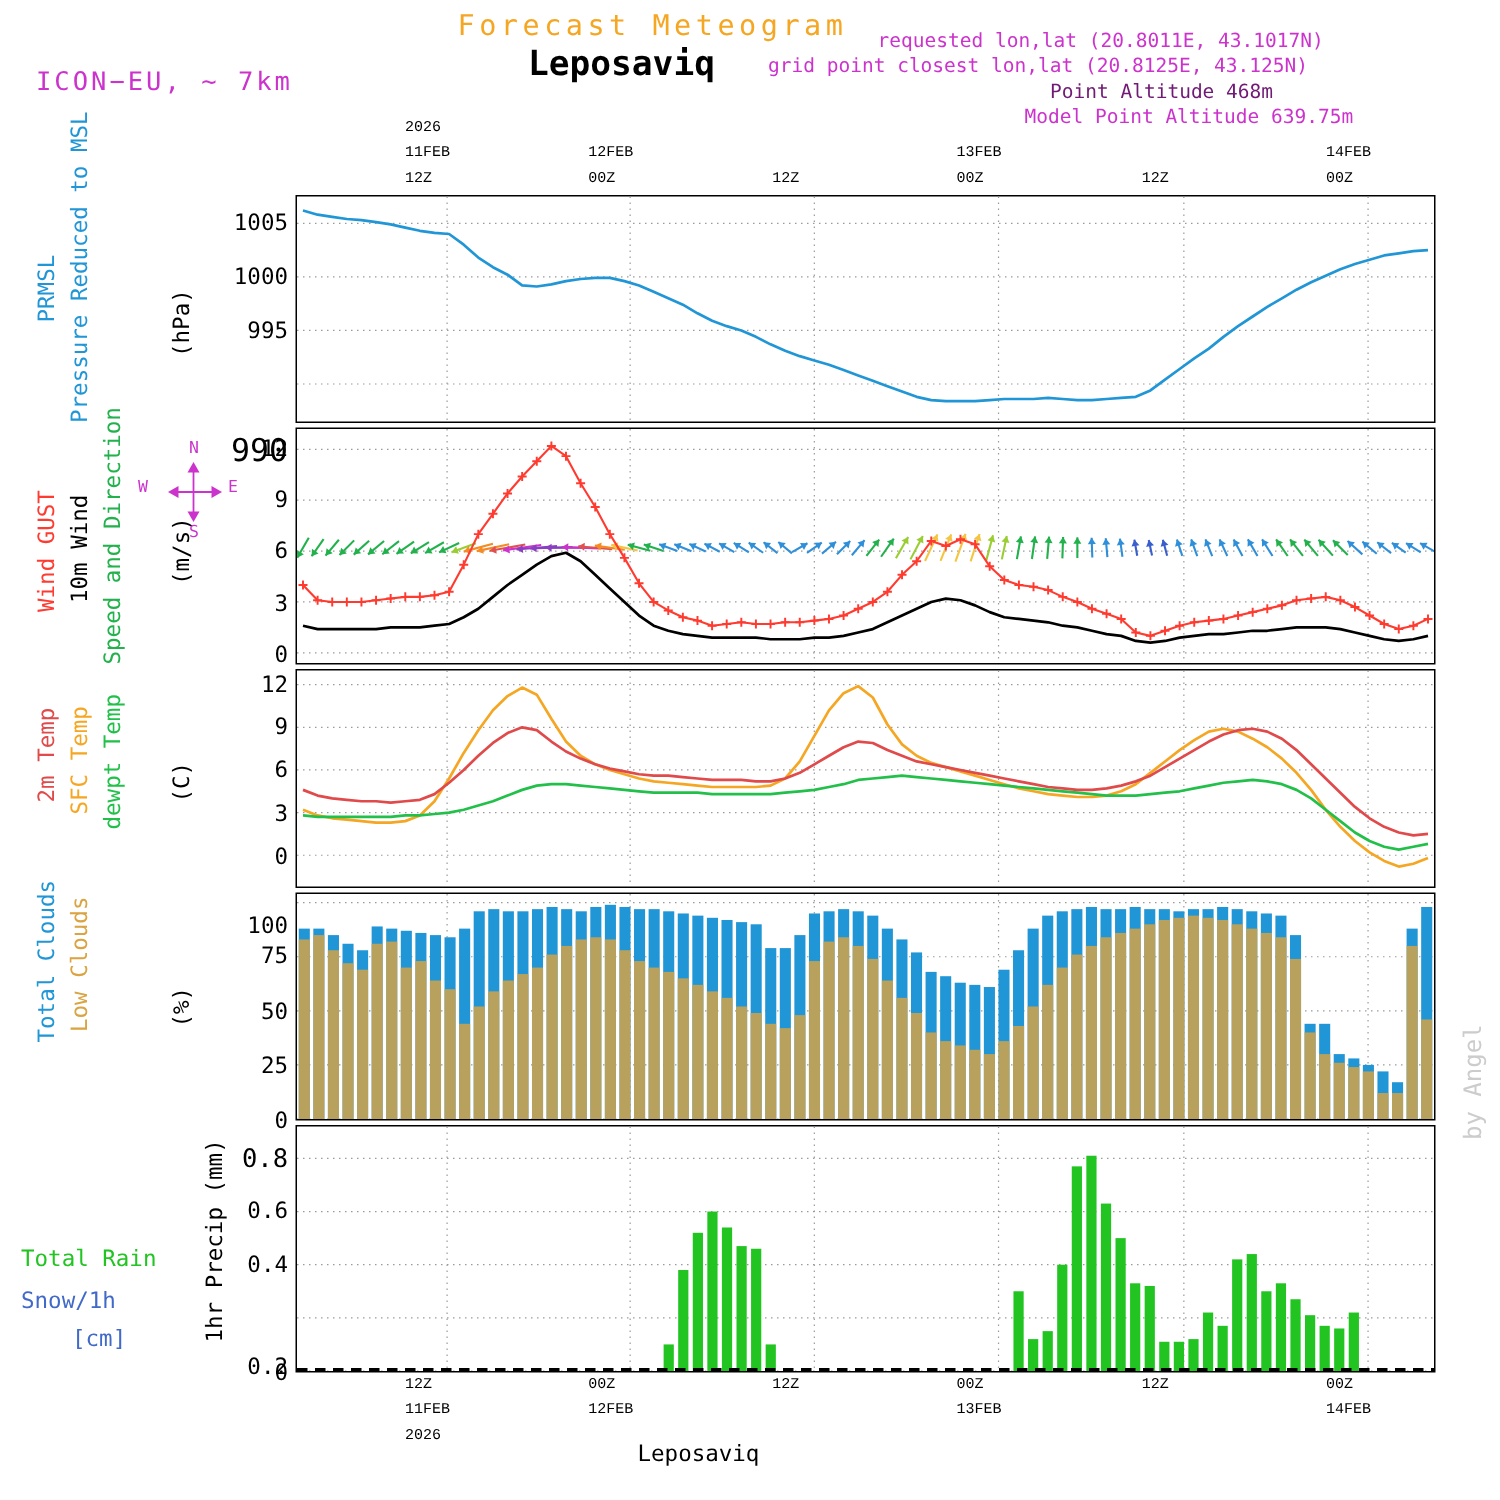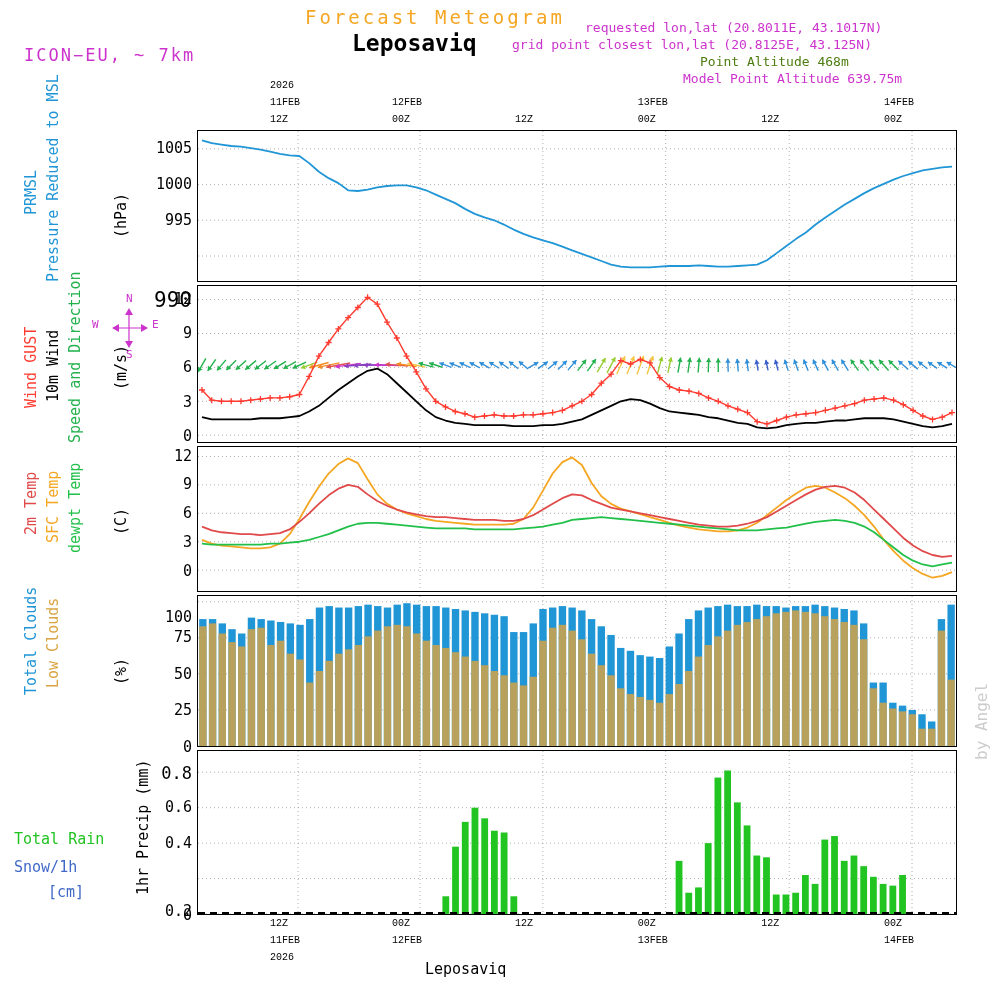--- a/index.html
+++ b/index.html
@@ -15,21 +15,21 @@
 <body>
 
 <div class="abs mono" style="left:305px;top:6px;font-size:19px;letter-spacing:3px;color:#f5a623;">Forecast Meteogram</div>
 
 <div class="abs mono" style="left:352px;top:30px;font-size:23px;font-weight:bold;color:#000;">Leposaviq</div>
 
 <div class="abs mono" style="left:24px;top:45px;font-size:17px;letter-spacing:2px;color:#cc33cc;text-align:right;">ICON−EU, ~ 7km</div>
 
 <div class="abs mono" style="left:585px;top:20px;font-size:13px;color:#cc33cc;">requested lon,lat (20.8011E, 43.1017N)</div>
 <div class="abs mono" style="left:512px;top:37px;font-size:13px;color:#cc33cc;">grid point closest lon,lat (20.8125E, 43.125N)</div>
-<div class="abs mono" style="left:700px;top:54px;font-size:13px;color:#4d7c0f;">Point Altitude 468m</div>
+<div class="abs mono" style="left:700px;top:54px;font-size:13px;color:#701a75;">Point Altitude 468m</div>
 <div class="abs mono" style="left:683px;top:71px;font-size:13px;color:#cc33cc;">Model Point Altitude 639.75m</div>
 
 <div class="abs mono rot" style="left:972px;top:760px;font-size:16px;color:#cccccc;">by Angel</div>
 
 <div id="top-axis">
     <div class="xlabel" style="left: 270.056px; top: 80px;">2026</div>
     <div class="xlabel" style="left: 270.056px; top: 97px;">11FEB</div>
     <div class="xlabel" style="left: 270.056px; top: 114px;">12Z</div>
     <div class="xlabel" style="left: 392.094px; top: 97px;">12FEB</div>
     <div class="xlabel" style="left: 392.094px; top: 114px;">00Z</div>

